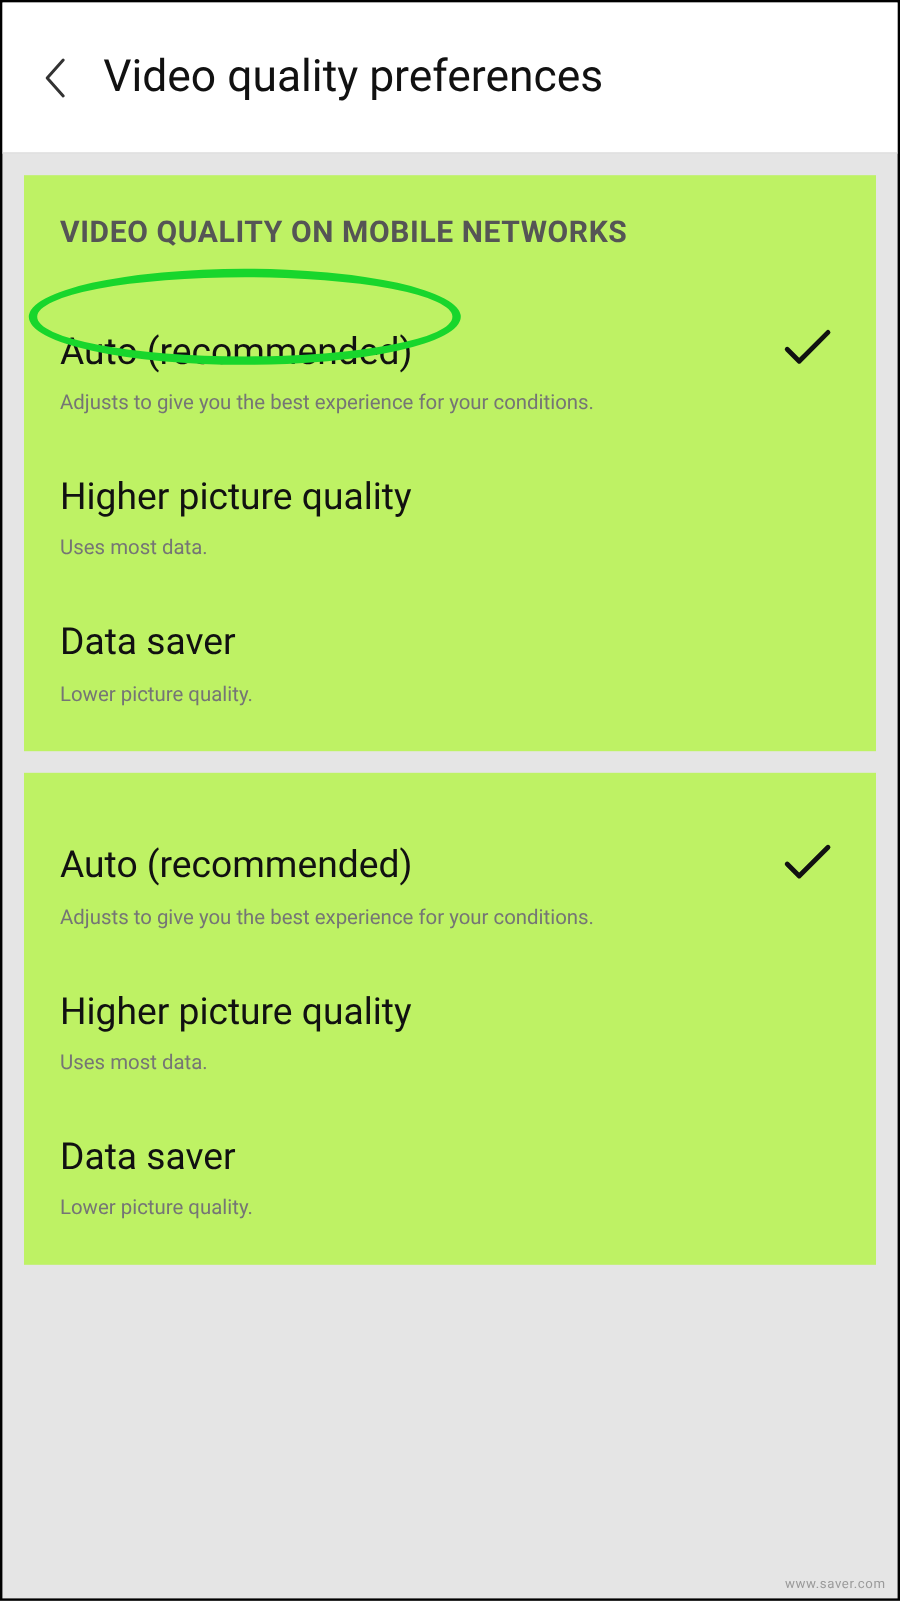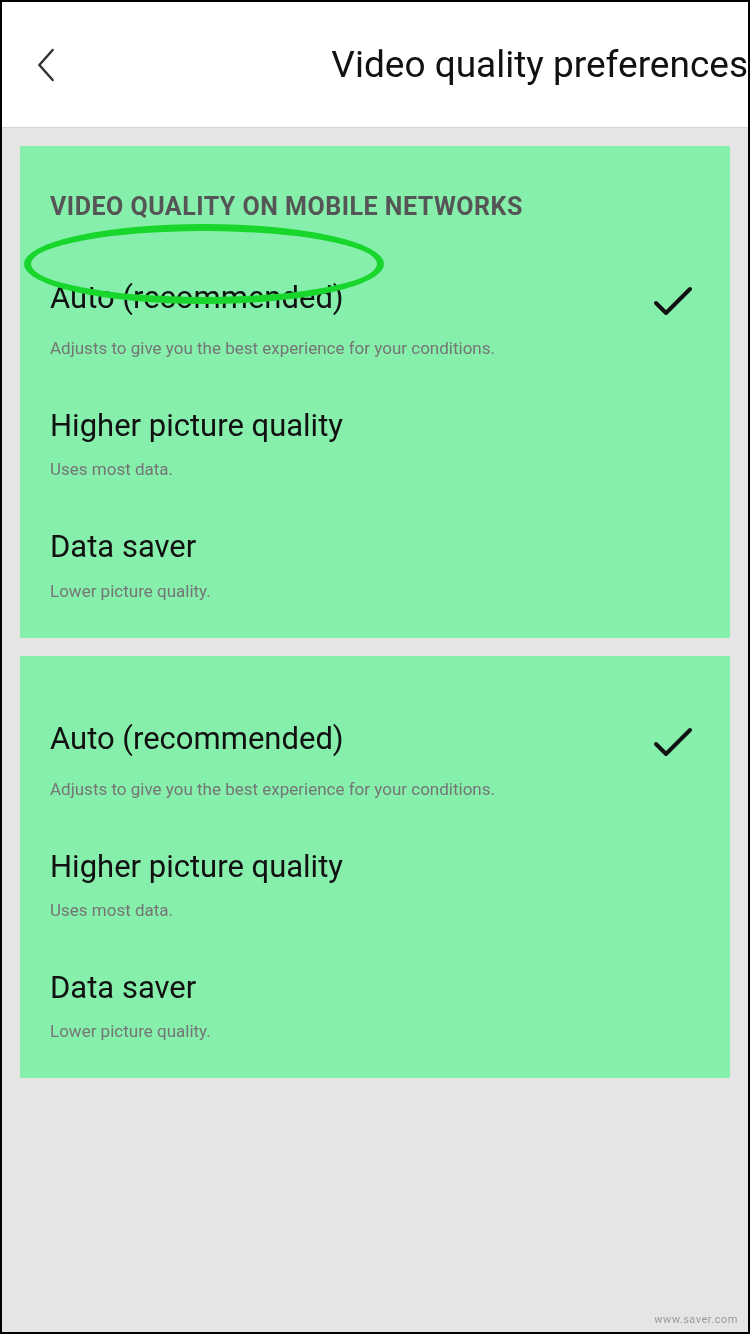--- a/index.html
+++ b/index.html
@@ -10,55 +10,54 @@
     border: 2px solid #000;
     position: relative;
   }
   .header {
     background: #fff;
     border-bottom: 1px solid #d5d5d5;
     height: 126px;
     display: flex;
     align-items: center;
     padding-left: 24px;
-    justify-content: space-between;
   }
   .back-icon {
     width: 40px;
     height: 40px;
     display: flex;
     align-items: center;
     justify-content: center;
     margin-right: 20px;
   }
   .header-title {
     font-size: 37px;
     color: #111;
     font-weight: 400;
   }
   .section {
-    background: #86efac;
+    background: #bef264;
     margin: 18px 18px 0 18px;
-    padding: 16px 30px 36px 30px;
+    padding: 4px 30px 36px 30px;
   }
   .section-header {
     font-size: 25px;
     font-weight: 700;
     color: #555;
     letter-spacing: 0.5px;
     padding-top: 30px;
     padding-bottom: 10px;
   }
   .option {
     padding-top: 48px;
     position: relative;
   }
   .option-row {
     display: flex;
-    align-items: flex-start;
+    align-items: flex-end;
     justify-content: space-between;
   }
   .option-title {
     font-size: 31px;
     color: #111;
     font-weight: 400;
     line-height: 1.2;
   }
   .option-desc {
     font-size: 17px;

